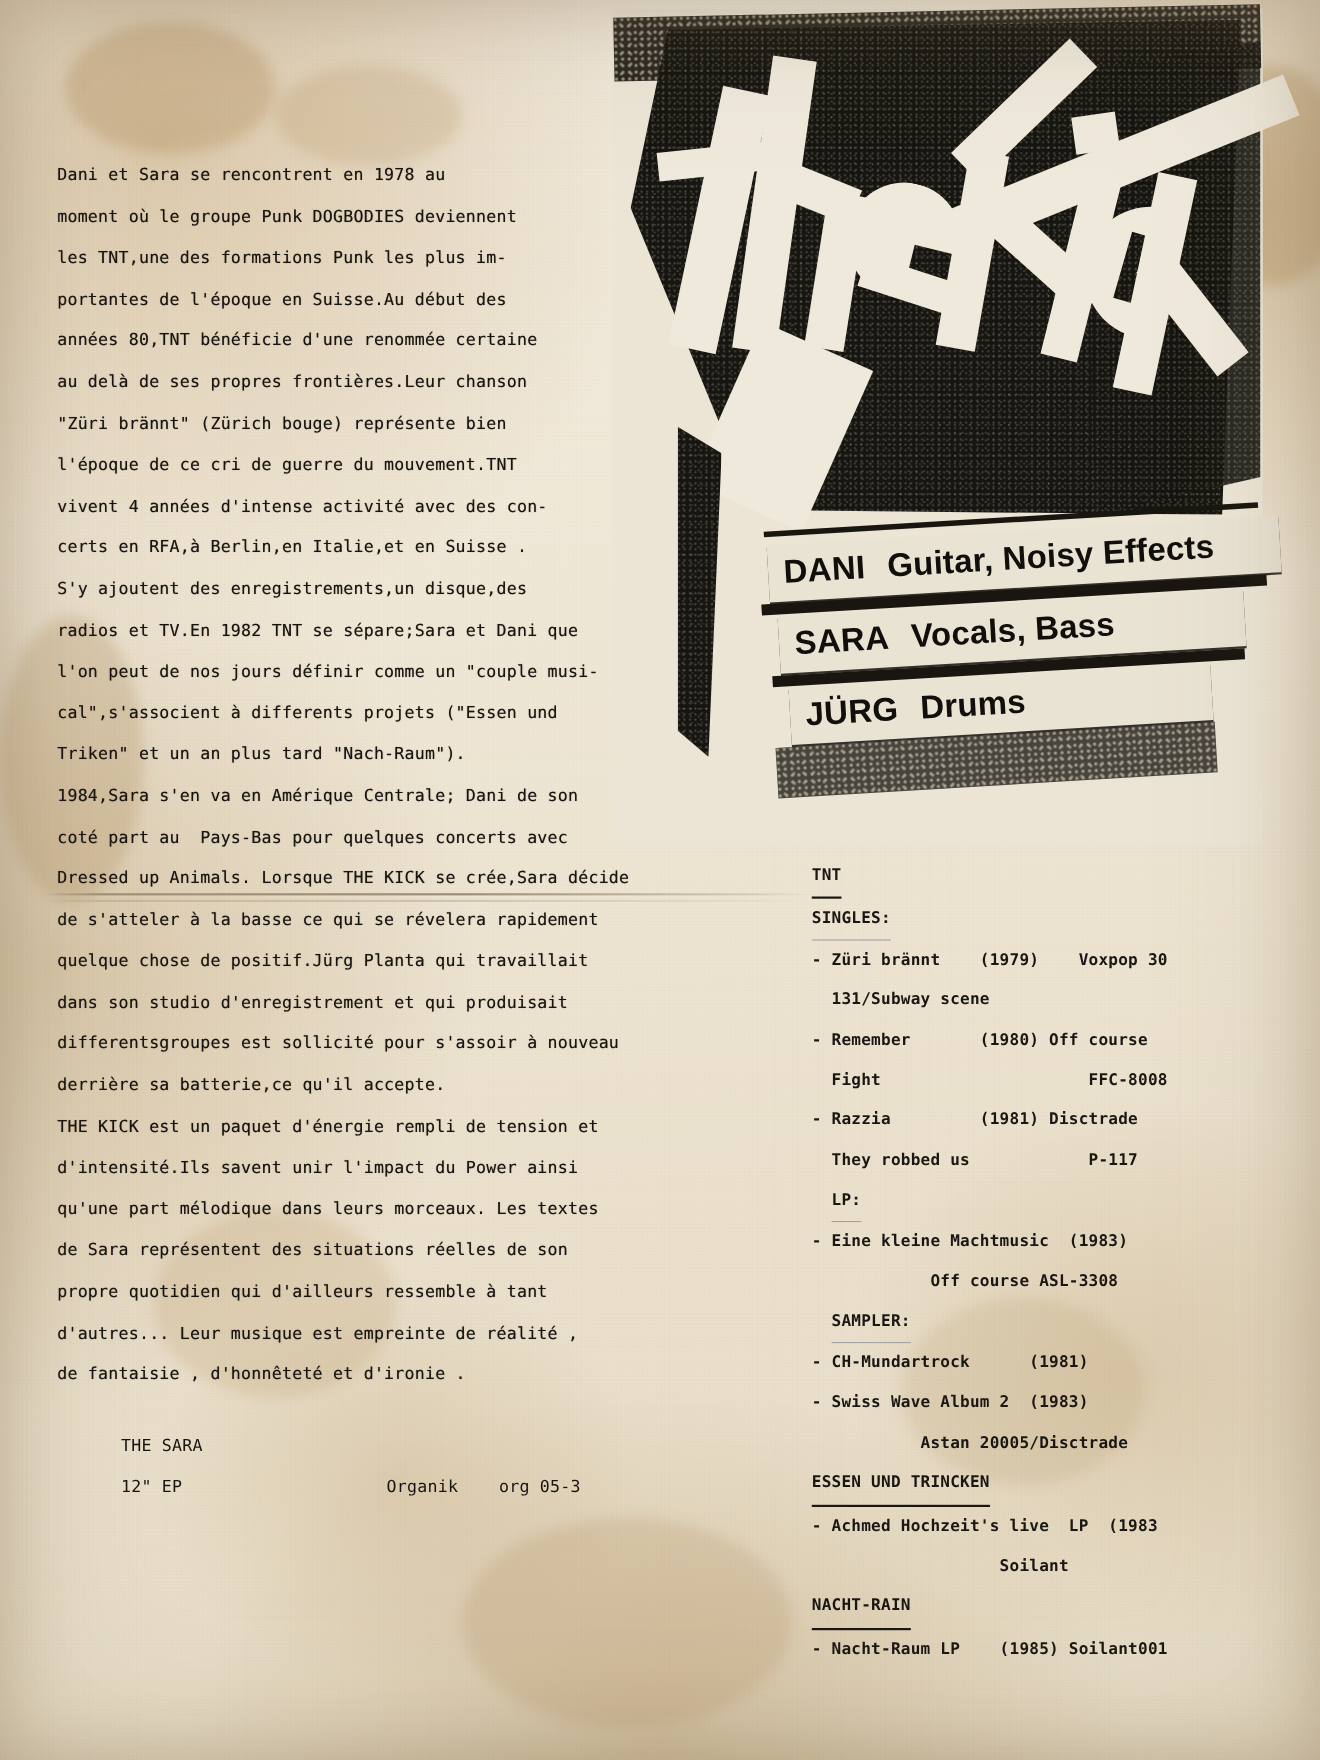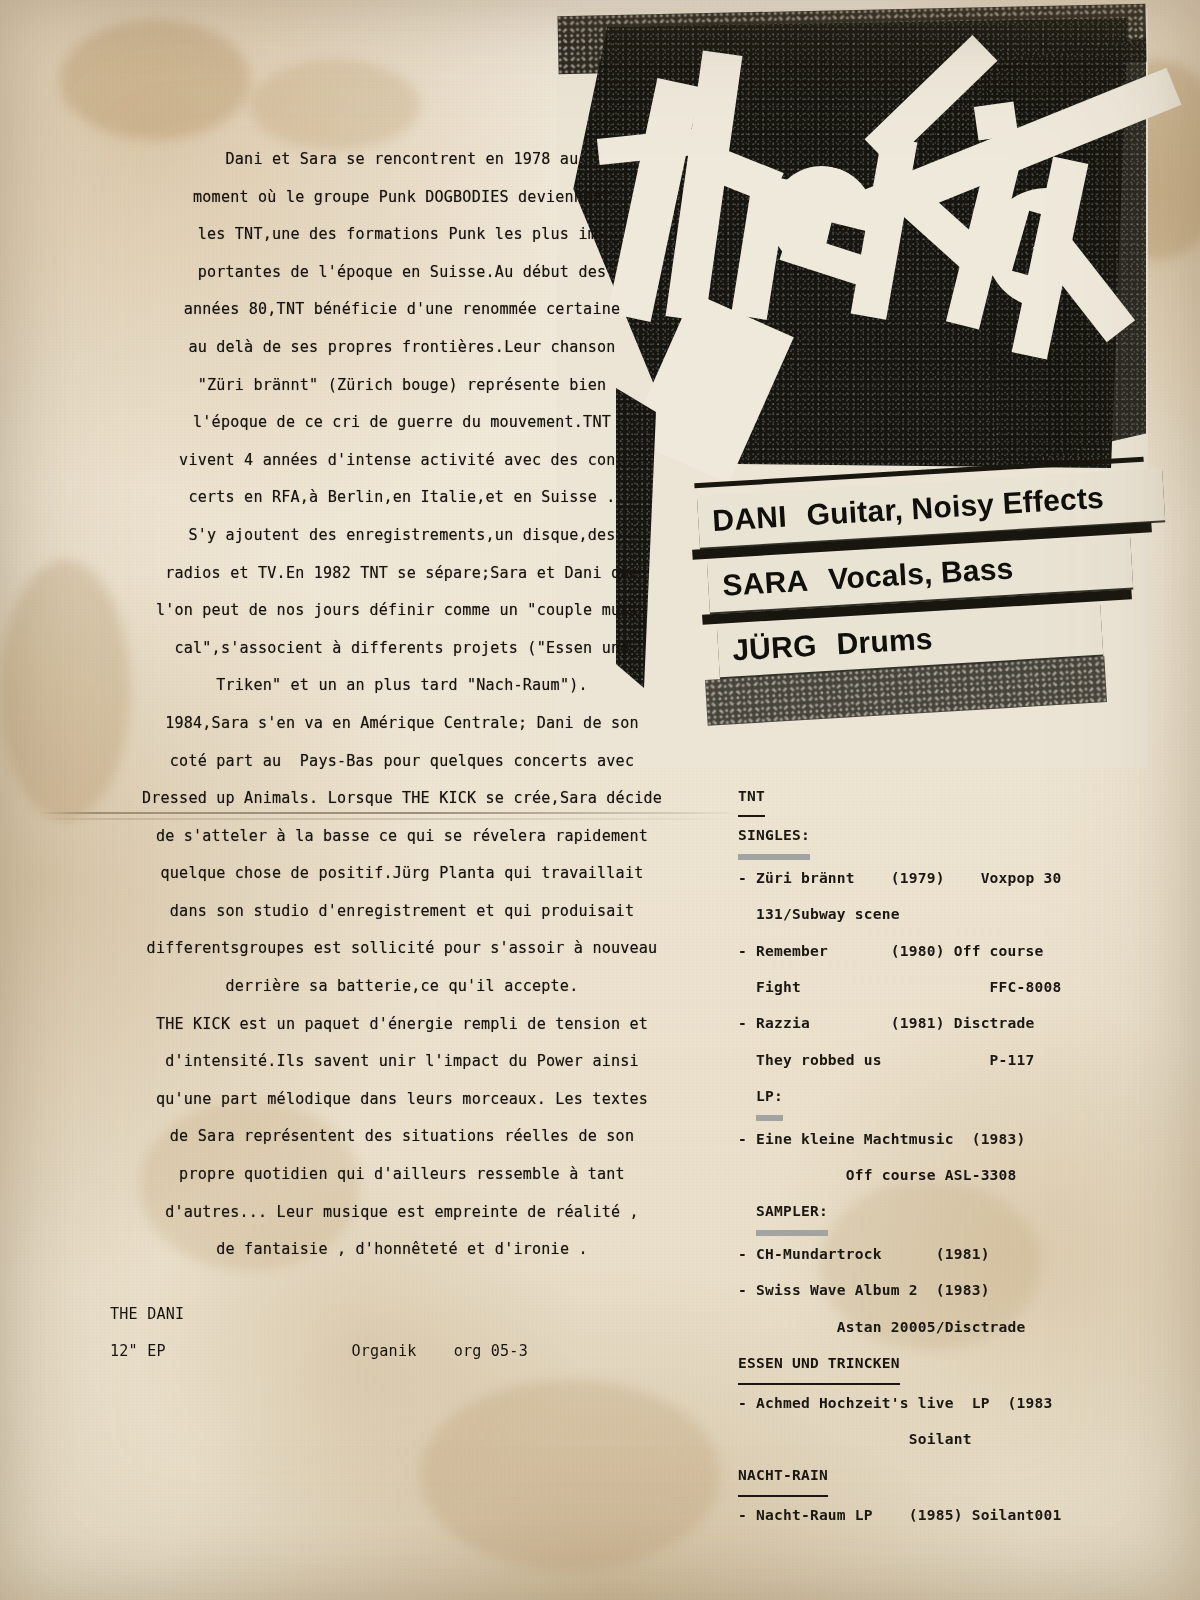--- a/index.html
+++ b/index.html
@@ -60,21 +60,21 @@
   }
 
   #body-text {
     left: 52px;
     top: 141px;
     width: 700px;
     font-size: 15.1px;
     line-height: 37.6px;
     text-shadow: 0 0 .8px rgba(30,24,16,.55);
   }
-  #body-text .ln { display: block; text-align: center; }
+  #body-text .ln { display: block; }
 
   #caption-block {
     left: 110px;
     top: 1296px;
     width: 580px;
     font-size: 15.1px;
     line-height: 37px;
   }
   #caption-block .ln { display: block; }
 
@@ -85,21 +85,21 @@
     font-size: 14.6px;
     line-height: 36.4px;
     color: #1a1713;
   }
   #disco .ln { display: block; white-space: pre; font-weight: bold; }
   #disco .hd {
     display: inline-block;
     border-bottom: 2.5px solid #1a1713;
     padding-bottom: 1px;
   }
-  #disco .ul { border-bottom: 6px solid #a3a3a3; display: inline-block; }
+  #disco .ul { border-bottom: 1px solid #a3a3a3; display: inline-block; }
 
   
   .fold {
     position: absolute;
     background: linear-gradient(to right,
         rgba(90,74,50,0) 0%, rgba(90,74,50,.45) 8%,
         rgba(90,74,50,.55) 55%, rgba(90,74,50,.15) 92%, rgba(90,74,50,0) 100%);
     height: 2px;
     pointer-events: none;
   }
@@ -240,18 +240,18 @@
 
     <div class="copyfield" style="left:60px; top:380px; width:40px; height:300px;
                 clip-path: polygon(0 0, 100% 8%, 70% 100%, 0 92%);"></div>
   </div>
 
   <div id="body-text" class="tw"><span class="ln">Dani et Sara se rencontrent en 1978 au</span><span class="ln">moment où le groupe Punk DOGBODIES deviennent</span><span class="ln">les TNT,une des formations Punk les plus im-</span><span class="ln">portantes de l'époque en Suisse.Au début des</span><span class="ln">années 80,TNT bénéficie d'une renommée certaine</span><span class="ln">au delà de ses propres frontières.Leur chanson</span><span class="ln">"Züri brännt" (Zürich bouge) représente bien</span><span class="ln">l'époque de ce cri de guerre du mouvement.TNT</span><span class="ln">vivent 4 années d'intense activité avec des con-</span><span class="ln">certs en RFA,à Berlin,en Italie,et en Suisse .</span><span class="ln">S'y ajoutent des enregistrements,un disque,des</span><span class="ln">radios et TV.En 1982 TNT se sépare;Sara et Dani que</span><span class="ln">l'on peut de nos jours définir comme un "couple musi-</span><span class="ln">cal",s'associent à differents projets ("Essen und</span><span class="ln">Triken" et un an plus tard "Nach-Raum").</span><span class="ln">1984,Sara s'en va en Amérique Centrale; Dani de son</span><span class="ln">coté part au  Pays-Bas pour quelques concerts avec</span><span class="ln">Dressed up Animals. Lorsque THE KICK se crée,Sara décide</span><span class="ln">de s'atteler à la basse ce qui se révelera rapidement</span><span class="ln">quelque chose de positif.Jürg Planta qui travaillait</span><span class="ln">dans son studio d'enregistrement et qui produisait</span><span class="ln">differentsgroupes est sollicité pour s'assoir à nouveau</span><span class="ln">derrière sa batterie,ce qu'il accepte.</span><span class="ln">THE KICK est un paquet d'énergie rempli de tension et</span><span class="ln">d'intensité.Ils savent unir l'impact du Power ainsi</span><span class="ln">qu'une part mélodique dans leurs morceaux. Les textes</span><span class="ln">de Sara représentent des situations réelles de son</span><span class="ln">propre quotidien qui d'ailleurs ressemble à tant</span><span class="ln">d'autres... Leur musique est empreinte de réalité ,</span><span class="ln">de fantaisie , d'honnêteté et d'ironie .</span></div>
 
   <div class="fold" style="left:38px; top:812px; width:700px;"></div>
   <div class="fold" style="left:40px; top:818px; width:690px; opacity:.35;"></div>
 
-  <div id="caption-block" class="tw"><span class="ln">THE DANI</span><span class="ln">12" EP                    Organik    org 05-3</span></div>
+  <div id="caption-block" class="tw"><span class="ln">THE SARA</span><span class="ln">12" EP                    Organik    org 05-3</span></div>
 
   <div id="disco" class="tw"><span class="ln"><span class="hd">TNT</span></span><span class="ln"><span class="ul">SINGLES:</span></span><span class="ln">- Züri brännt    (1979)    Voxpop 30</span><span class="ln">  131/Subway scene</span><span class="ln">- Remember       (1980) Off course</span><span class="ln">  Fight                     FFC-8008</span><span class="ln">- Razzia         (1981) Disctrade</span><span class="ln">  They robbed us            P-117</span><span class="ln">  <span class="ul">LP:</span></span><span class="ln">- Eine kleine Machtmusic  (1983)</span><span class="ln">            Off course ASL-3308</span><span class="ln">  <span class="ul">SAMPLER:</span></span><span class="ln">- CH-Mundartrock      (1981)</span><span class="ln">- Swiss Wave Album 2  (1983)</span><span class="ln">           Astan 20005/Disctrade</span><span class="ln"><span class="hd">ESSEN UND TRINCKEN</span></span><span class="ln">- Achmed Hochzeit's live  LP  (1983</span><span class="ln">                   Soilant</span><span class="ln"><span class="hd">NACHT-RAIN</span></span><span class="ln">- Nacht-Raum LP    (1985) Soilant001</span></div>
 
   <div class="edge-shade"></div>
 </div>
 
 </body></html>

